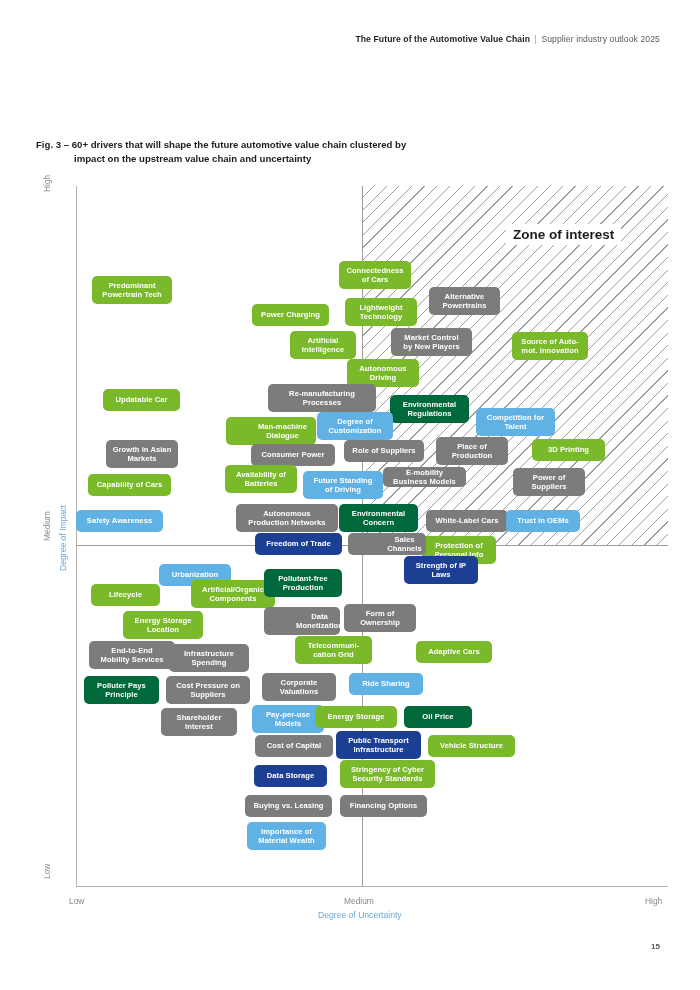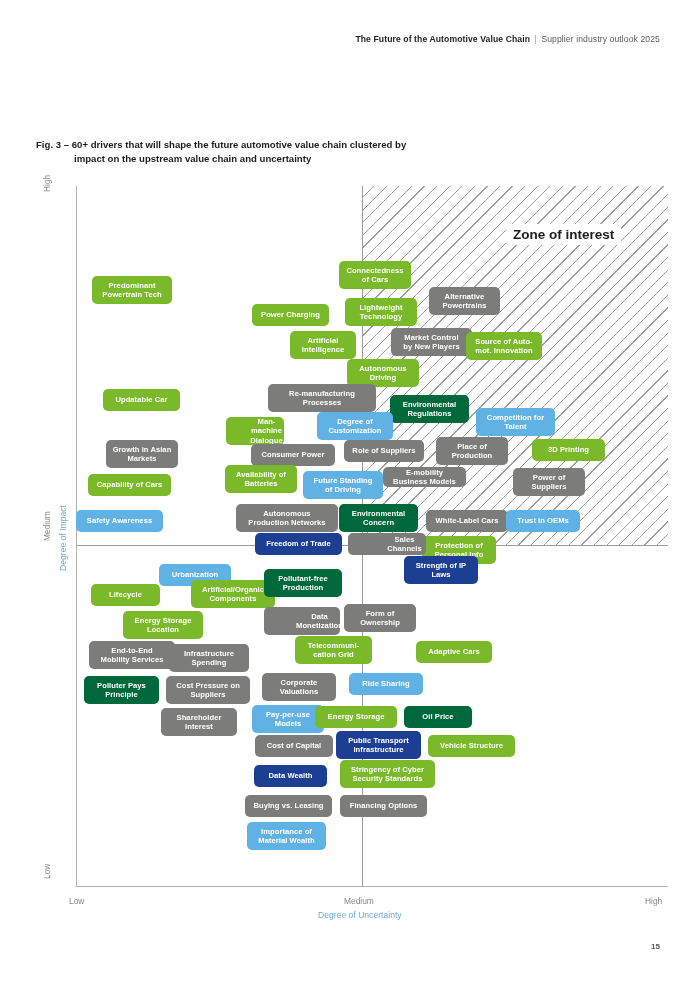--- a/index.html
+++ b/index.html
@@ -202,42 +202,42 @@
       </div>
       <div class="box c-green" style="left: 216px; top: 118px; width: 77px; height: 22px;">
         <span>Power Charging</span>
       </div>
       <div class="box c-green" style="left: 309px; top: 112px; width: 72px; height: 28px;">
         <span>Lightweight<br>Technology</span>
       </div>
       <div class="box c-grey" style="left: 355px; top: 142px; width: 81px; height: 28px;">
         <span>Market Control<br>by New Players</span>
       </div>
-      <div class="box c-green" style="left: 430px; top: 146px; width: 76px; height: 28px;">
+      <div class="box c-green" style="left: 476px; top: 146px; width: 76px; height: 28px;">
         <span>Source of Auto-<br>mot. Innovation</span>
       </div>
       <div class="box c-green" style="left: 254px; top: 145px; width: 66px; height: 28px;">
         <span>Artificial<br>Intelligence</span>
       </div>
       <div class="box c-green" style="left: 311px; top: 173px; width: 72px; height: 28px;">
         <span>Autonomous<br>Driving</span>
       </div>
       <div class="box c-grey" style="left: 232px; top: 198px; width: 108px; height: 28px;">
         <span>Re-manufacturing<br>Processes</span>
       </div>
       <div class="box c-green" style="left: 67px; top: 203px; width: 77px; height: 22px;">
         <span>Updatable Car</span>
       </div>
       <div class="box c-dgreen" style="left: 354px; top: 209px; width: 79px; height: 28px;">
         <span>Environmental<br>Regulations</span>
       </div>
       <div class="box c-lblue" style="left: 440px; top: 222px; width: 79px; height: 28px;">
         <span>Competition for<br>Talent</span>
       </div>
-      <div class="box c-green" style="left: 190px; top: 231px; width: 58px; height: 28px; padding-left: 28px;">
+      <div class="box c-green" style="left: 190px; top: 231px; width: 90px; height: 28px; padding-left: 28px;">
         <span>Man-machine<br>Dialogue</span>
       </div>
       <div class="box c-lblue" style="left: 281px; top: 226px; width: 76px; height: 28px;">
         <span>Degree of<br>Customization</span>
       </div>
       <div class="box c-green" style="left: 496px; top: 253px; width: 73px; height: 22px;">
         <span>3D Printing</span>
       </div>
       <div class="box c-grey" style="left: 70px; top: 254px; width: 72px; height: 28px;">
         <span>Growth in Asian<br>Markets</span>
@@ -353,21 +353,21 @@
       <div class="box c-grey" style="left: 219px; top: 549px; width: 78px; height: 22px;">
         <span>Cost of Capital</span>
       </div>
       <div class="box c-dblue" style="left: 300px; top: 545px; width: 85px; height: 28px;">
         <span>Public Transport<br>Infrastructure</span>
       </div>
       <div class="box c-green" style="left: 392px; top: 549px; width: 87px; height: 22px;">
         <span>Vehicle Structure</span>
       </div>
       <div class="box c-dblue" style="left: 218px; top: 579px; width: 73px; height: 22px;">
-        <span>Data Wealth</span>
+        <span>Data Storage</span>
       </div>
       <div class="box c-green" style="left: 304px; top: 574px; width: 95px; height: 28px;">
         <span>Stringency of Cyber<br>Security Standards</span>
       </div>
       <div class="box c-grey" style="left: 209px; top: 609px; width: 87px; height: 22px;">
         <span>Buying vs. Leasing</span>
       </div>
       <div class="box c-grey" style="left: 304px; top: 609px; width: 87px; height: 22px;">
         <span>Financing Options</span>
       </div>

